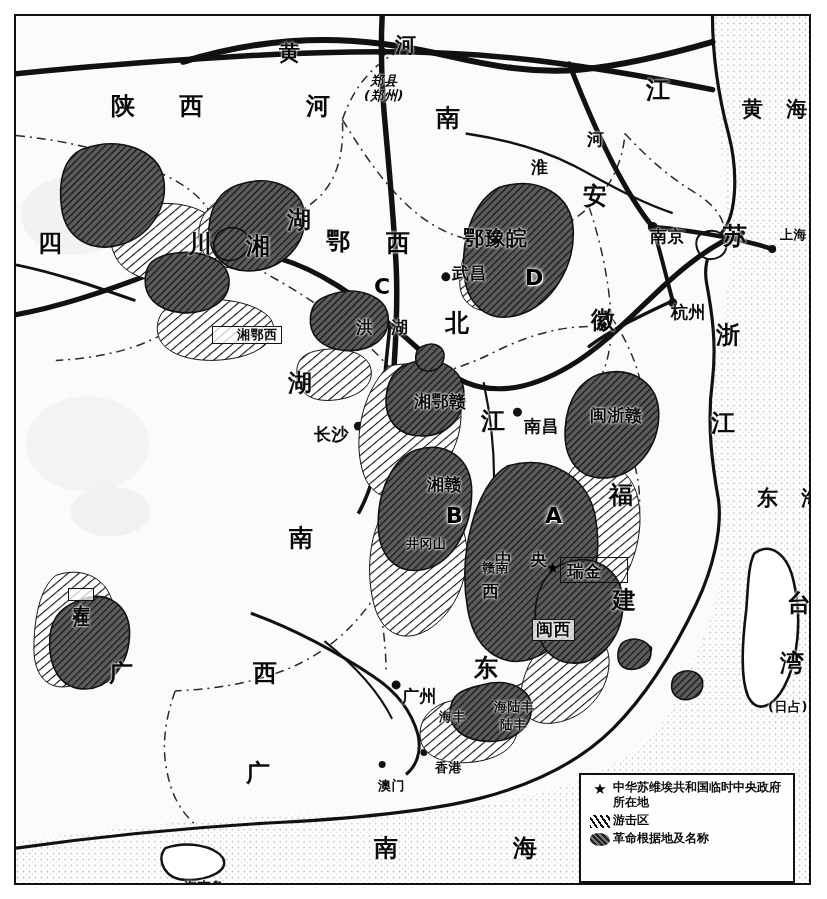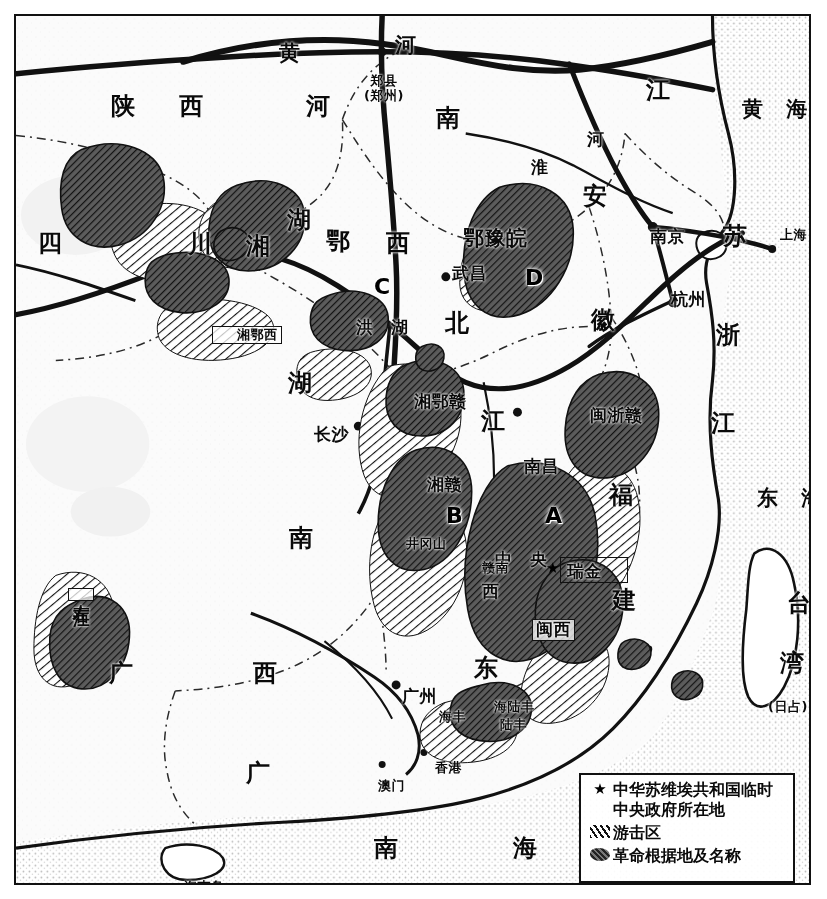--- a/index.html
+++ b/index.html
@@ -82,21 +82,21 @@
   }
   .legend-sym {
     width: 26px;
     flex: 0 0 26px;
     display: flex;
     align-items: center;
     justify-content: center;
     padding-top: 2px;
   }
   .legend-text {
-    font-size: 16px;
+    font-size: 12px;
     font-weight: 700;
     line-height: 1.25;
     color: #0a0a0a;
   }
   .sym-star { font-size: 15px; line-height: 1; }
   .sym-base {
     width: 20px; height: 13px;
     background:
       repeating-linear-gradient(45deg, #222 0 2px, #777 2px 4px);
     border-radius: 40% 55% 45% 50%;
@@ -371,28 +371,28 @@
       <span class="lbl xl" style="left:358px; top:820px;">南</span>
       <span class="lbl xl" style="left:497px; top:820px;">海</span>
       <span class="lbl sm" style="left:168px; top:864px;">海南岛</span>
 
       <span class="lbl lg" style="left:263px; top:26px;">黄</span>
       <span class="lbl lg" style="left:379px; top:18px;">河</span>
       <span class="lbl md" style="left:571px; top:115px;">河</span>
       <span class="lbl md" style="left:515px; top:143px;">淮</span>
 
       <span class="lbl sm" style="left:348px; top:58px; text-align:center; line-height:1.15;">
-        <span style="white-space:pre-line;">郑县
+        <span style="white-space:pre-line;font-style:italic;">郑县
 (郑州)</span>
       </span>
       <span class="lbl md" style="left:634px; top:212px;">南京</span>
       <span class="lbl sm" style="left:764px; top:212px;">上海</span>
-      <span class="lbl md" style="left:655px; top:275px;text-align:right;">杭州</span>
+      <span class="lbl md" style="left:655px; top:288px;text-align:right;">杭州</span>
       <span class="lbl md" style="left:436px; top:249px;">武昌</span>
-      <span class="lbl md" style="left:508px; top:402px;margin-top:40px;">南昌</span>
+      <span class="lbl md" style="left:508px; top:402px;">南昌</span>
       <span class="lbl md" style="left:298px; top:410px;">长沙</span>
       <span class="lbl md" style="left:551px; top:547px;">瑞金</span>
       <span class="lbl md" style="left:386px; top:672px;">广州</span>
       <span class="lbl sm" style="left:419px; top:745px;">香港</span>
       <span class="lbl sm" style="left:362px; top:763px;">澳门</span>
       <span class="lbl sm" style="left:423px; top:694px;">海丰</span>
       <span class="lbl sm" style="left:484px; top:702px;font-family:Liberation Serif, serif;">陆丰</span>
       <span class="lbl sm" style="left:752px; top:684px;">(日占)</span>
 
       <span class="lbl lg" style="left:447px; top:211px;">鄂豫皖</span>

